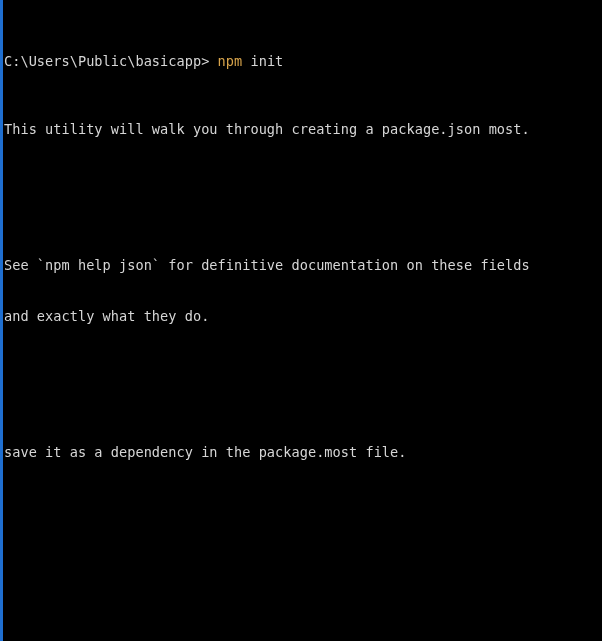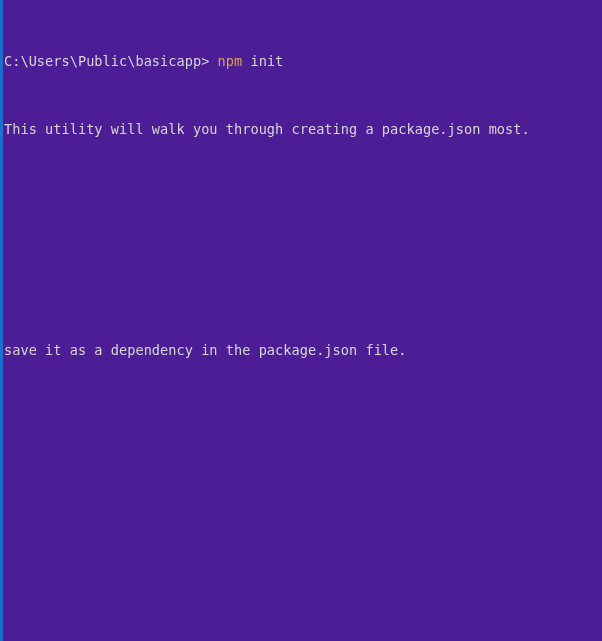--- a/index.html
+++ b/index.html
@@ -4,21 +4,21 @@
 <style>
   html, body {
     margin: 0;
     padding: 0;
     background: #1d1f21;
   }
   #terminal {
     position: relative;
     width: 602px;
     height: 641px;
-    background: #4c1d95;
+    background: #000000;
     overflow: hidden;
     font-family: "DejaVu Sans Mono", "Liberation Mono", monospace;
     font-size: 13.6px;
     line-height: 17px;
     color: #d6d6d6;
     box-sizing: border-box;
   }
   #accent-bar {
     position: absolute;
     left: 0;
@@ -61,24 +61,26 @@
   <div id="accent-bar"></div>
 
   <div id="screen">
 
     <span class="line"><span class="plain">C:\Users\Public\basicapp&gt;</span><span class="plain"> </span><span class="cmd-highlight">npm</span><span class="plain"> init</span></span>
 
     <span class="line">This utility will walk you through creating a package.json most.</span>
 
     <span class="blank"></span>
 
+    <span class="line">See `npm help json` for definitive documentation on these fields</span>
+    <span class="line">and exactly what they do.</span>
 
     <span class="blank"></span>
 
-    <span class="line">save it as a dependency in the package.json file.</span>
+    <span class="line">save it as a dependency in the package.most file.</span>
 
     <span class="blank"></span>
 
     
 
     
     
     
     
     

